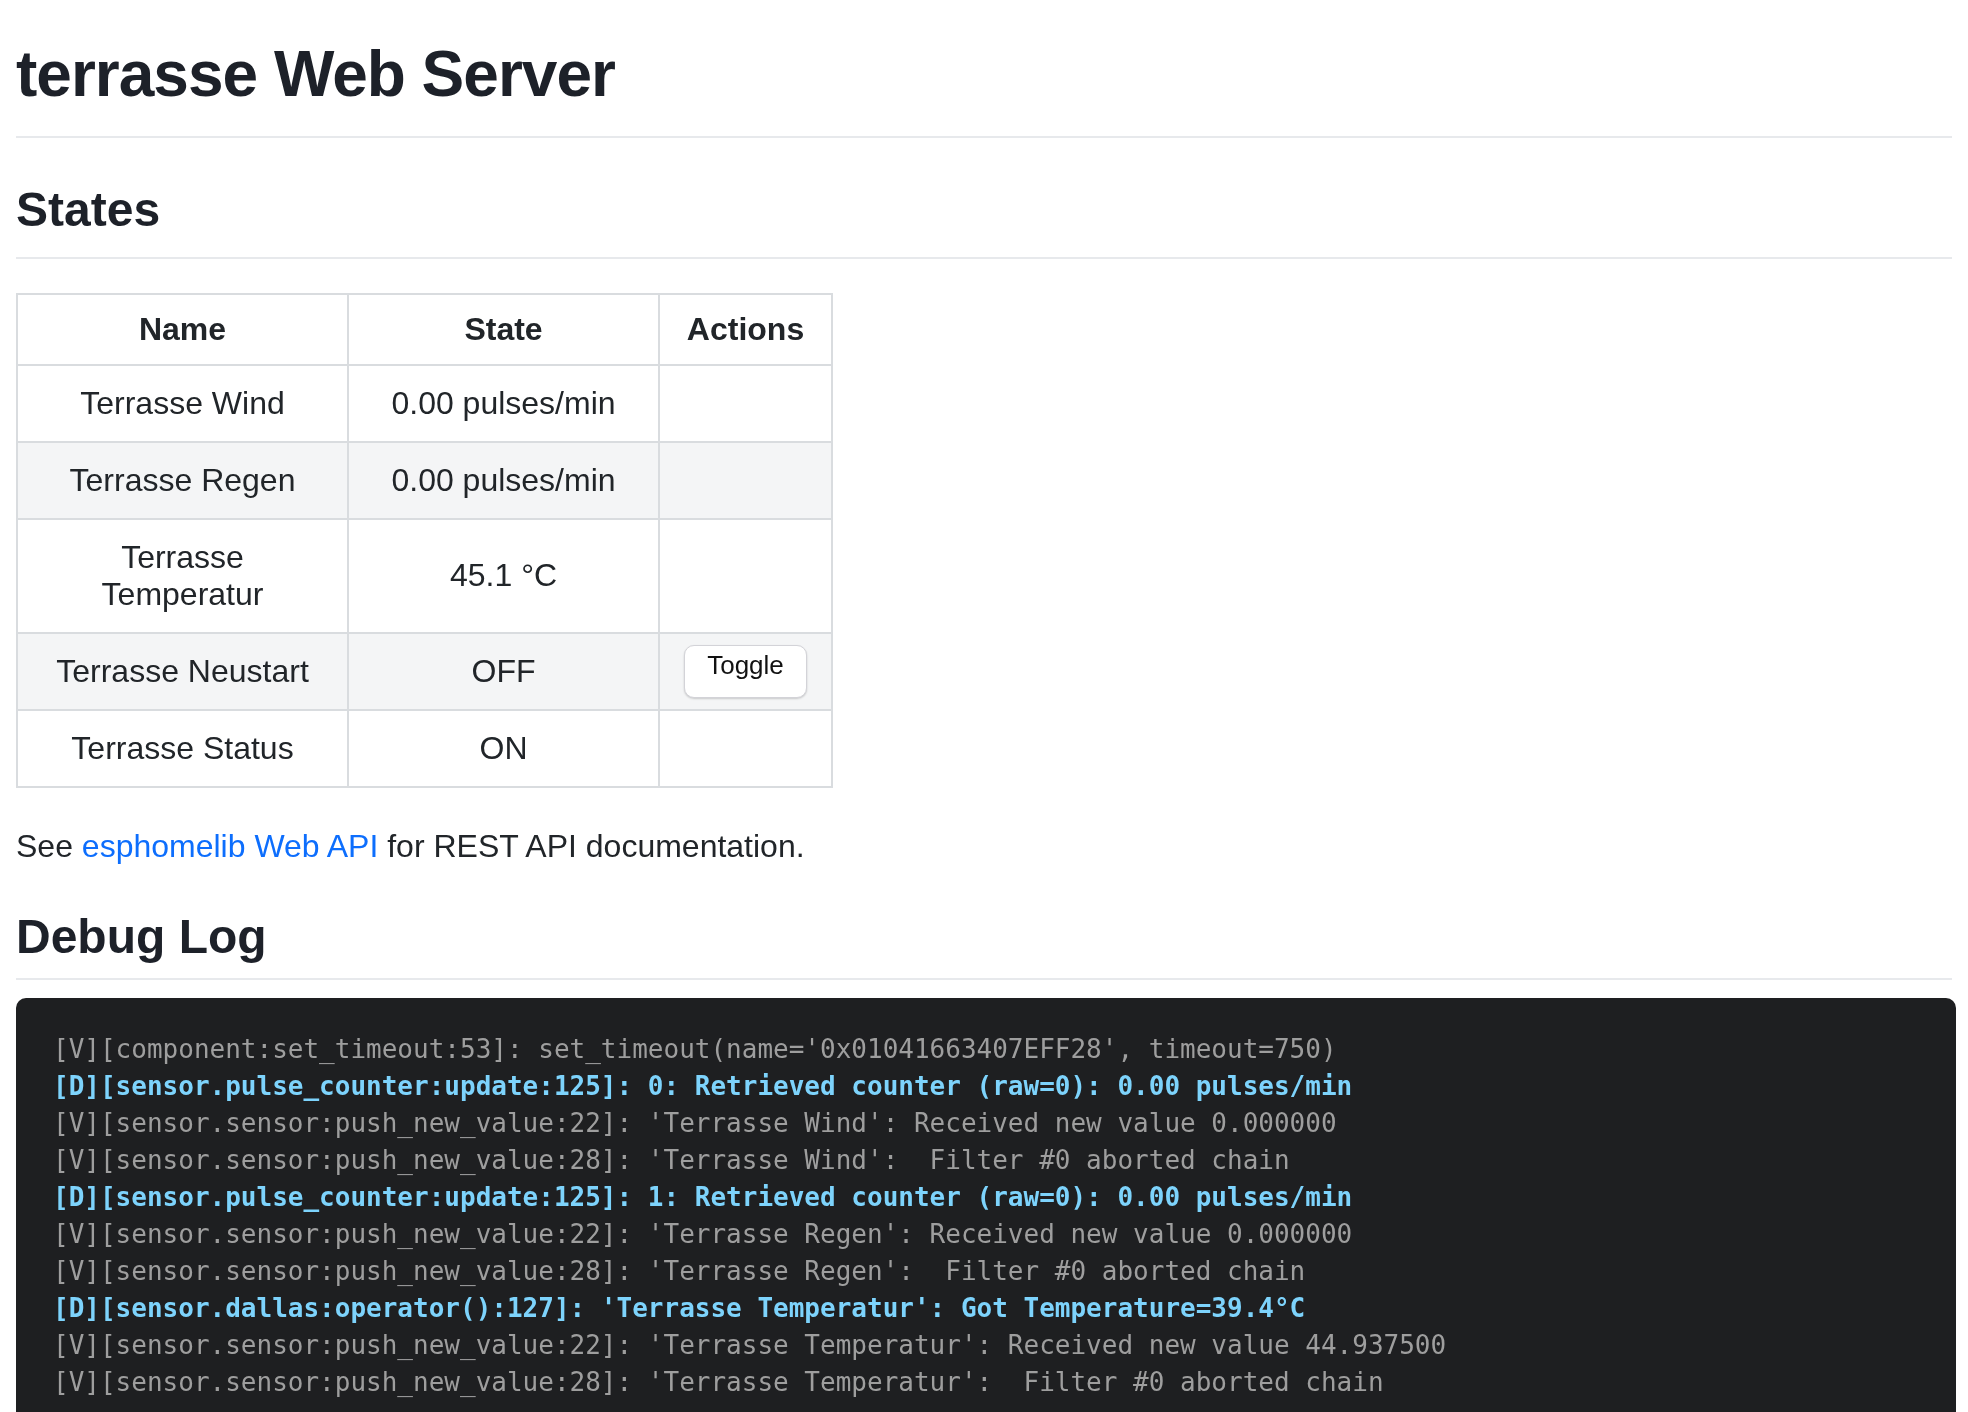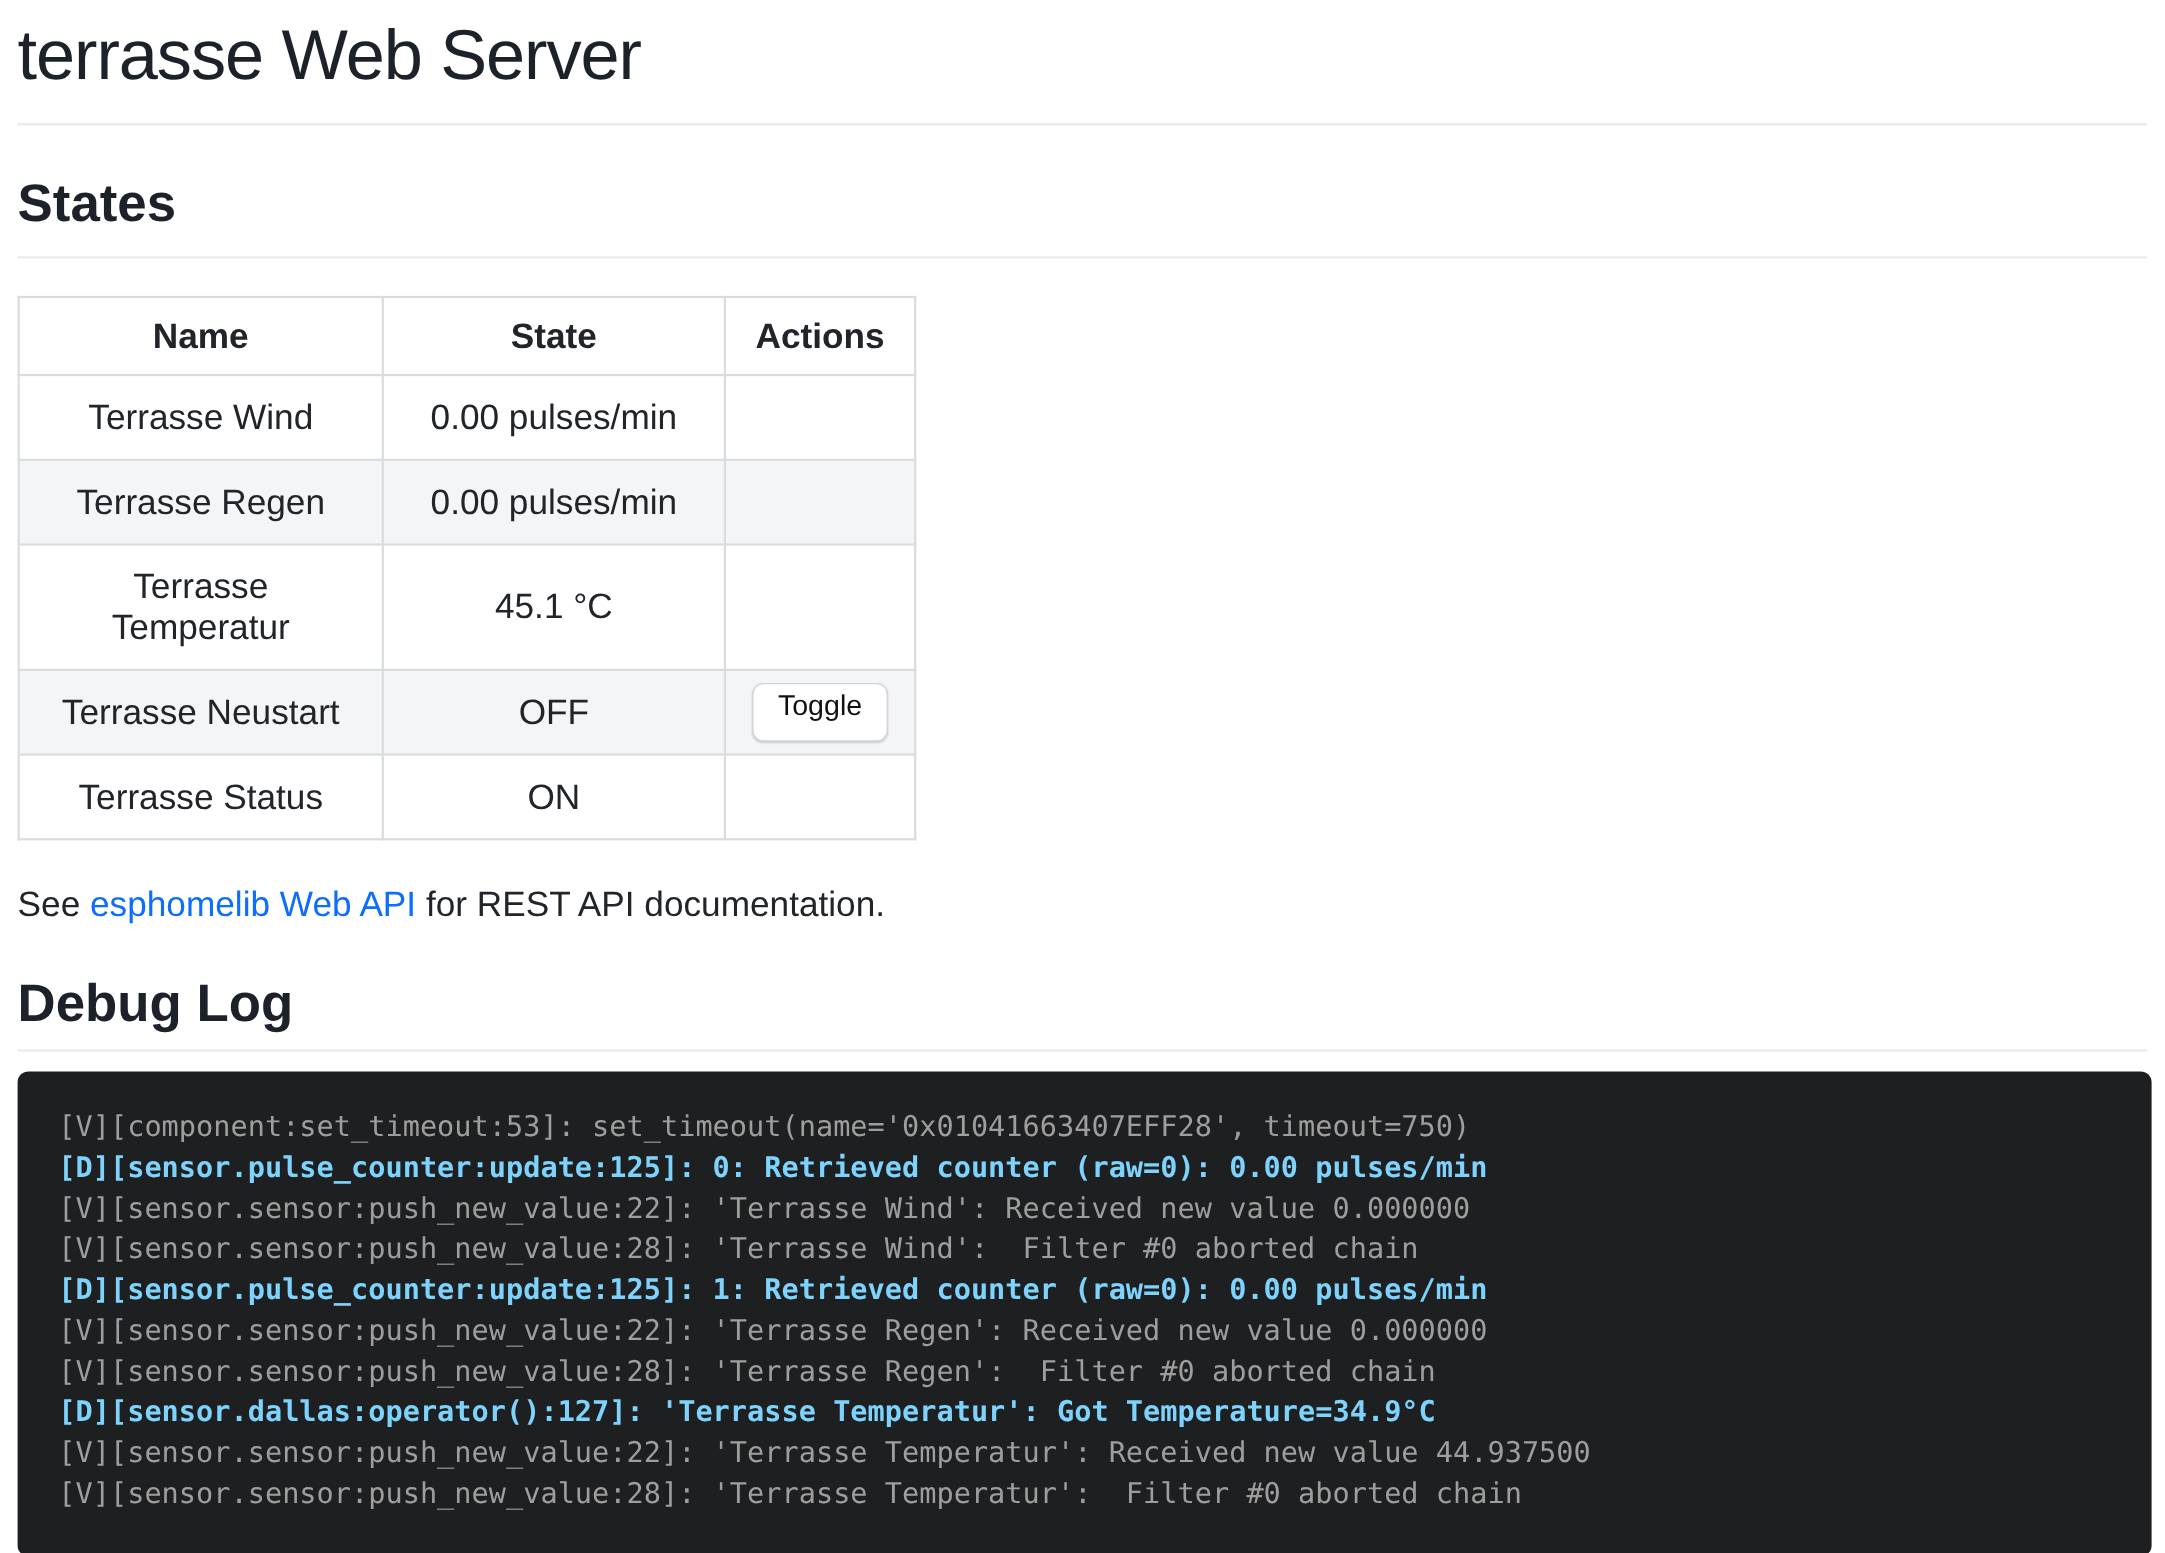--- a/index.html
+++ b/index.html
@@ -6,22 +6,22 @@
   html, body { margin: 0; padding: 0; background: #ffffff; }
   body {
     width: 1968px; height: 1412px;
     font-family: "Liberation Sans", sans-serif;
     color: #212529;
     overflow: hidden;
   }
   .page { padding: 14px 16px 0 16px; }
 
   h1.page-title {
-    font-size: 64px; font-weight: normal; line-height: 1.15;
-    margin: 0 0 0 0; letter-spacing: -1px; color: #1d2129;
+    font-size: 64px; font-weight: bold; line-height: 1.15;
+    margin: 24px 0 0 0; letter-spacing: -1px; color: #1d2129;
   }
   .divider {
     border: none; border-top: 2px solid #e7e9ec;
     margin: 0; height: 0;
   }
   .hr-title { margin-top: 24px; }
   h2.section-heading {
     font-size: 48px; font-weight: bold; line-height: 1.15;
     margin: 44px 0 0 0; color: #1d2129;
   }
@@ -139,18 +139,18 @@
   <hr class="divider hr-debug">
 
   <div class="log-panel">
     <div class="log-line" data-level="V">[V][component:set_timeout:53]: set_timeout(name='0x01041663407EFF28', timeout=750)</div>
     <div class="log-line" data-level="D">[D][sensor.pulse_counter:update:125]: 0: Retrieved counter (raw=0): 0.00 pulses/min</div>
     <div class="log-line" data-level="V">[V][sensor.sensor:push_new_value:22]: 'Terrasse Wind': Received new value 0.000000</div>
     <div class="log-line" data-level="V">[V][sensor.sensor:push_new_value:28]: 'Terrasse Wind':  Filter #0 aborted chain</div>
     <div class="log-line" data-level="D">[D][sensor.pulse_counter:update:125]: 1: Retrieved counter (raw=0): 0.00 pulses/min</div>
     <div class="log-line" data-level="V">[V][sensor.sensor:push_new_value:22]: 'Terrasse Regen': Received new value 0.000000</div>
     <div class="log-line" data-level="V">[V][sensor.sensor:push_new_value:28]: 'Terrasse Regen':  Filter #0 aborted chain</div>
-    <div class="log-line" data-level="D">[D][sensor.dallas:operator():127]: 'Terrasse Temperatur': Got Temperature=34.9°C</div>
+    <div class="log-line" data-level="D">[D][sensor.dallas:operator():127]: 'Terrasse Temperatur': Got Temperature=39.4°C</div>
     <div class="log-line" data-level="V">[V][sensor.sensor:push_new_value:22]: 'Terrasse Temperatur': Received new value 44.937500</div>
     <div class="log-line" data-level="V">[V][sensor.sensor:push_new_value:28]: 'Terrasse Temperatur':  Filter #0 aborted chain</div>
   </div>
 
 </div>
 
 </body></html>

